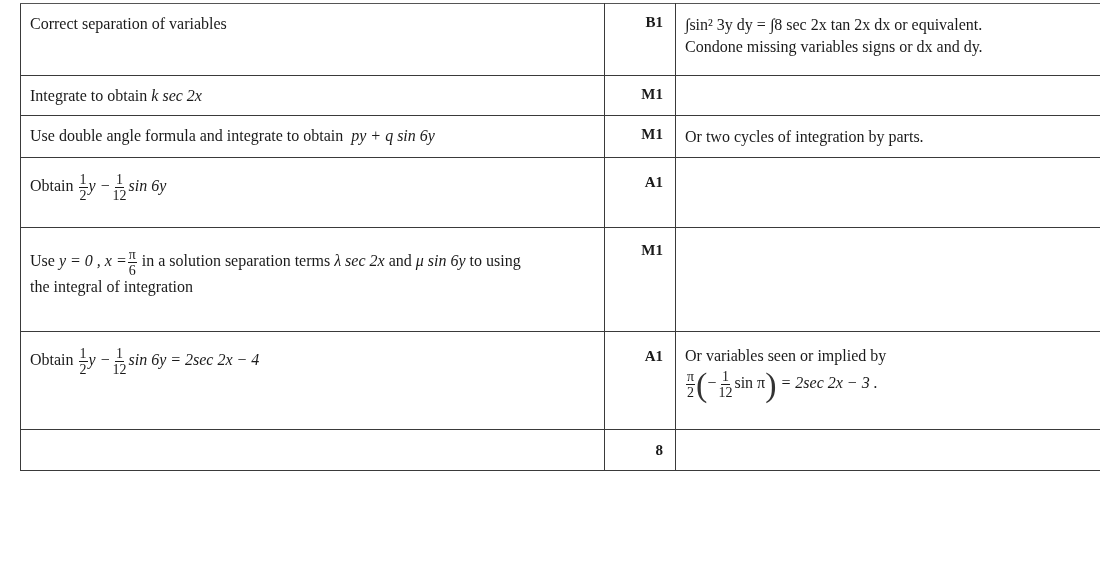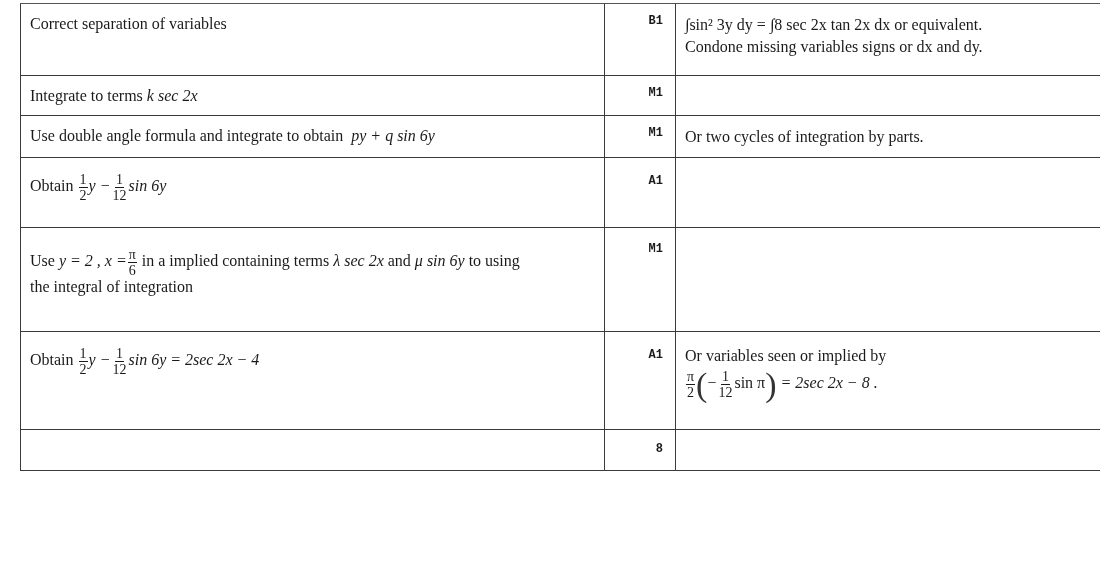--- a/index.html
+++ b/index.html
@@ -3,21 +3,21 @@
 <meta charset="utf-8">
 <style>
   html, body { margin: 0; padding: 0; background: #ffffff; }
   body { width: 1100px; height: 573px; overflow: hidden; position: relative;
          font-family: "Liberation Serif", "DejaVu Serif", serif; color: #1a1a1a; }
   .table { position: absolute; left: 20px; top: 3px; width: 1095px; border-collapse: collapse; table-layout: fixed; }
   .table td { border: 1.5px solid #3a3a3a; vertical-align: top; padding: 0; font-size: 16px; }
   .table tr:first-child td { border-top-color: #555; }
   col.c1 { width: 584px; } col.c2 { width: 71px; } col.c3 { width: 440px; }
   .ans { padding: 10px 0 0 9px; line-height: 20px; }
-  .mark { text-align: right; padding: 10px 12px 0 0; font-weight: bold; font-size: 12px; font-family: Liberation Mono, monospace; }
+  .mark { text-align: right; padding: 10px 12px 0 0; font-weight: bold; font-size: 15px; }
   .guid { padding: 10px 0 0 9px; line-height: 22px; }
   i { font-style: italic; text-align: center; }
   .frac { display: inline-flex; flex-direction: column; align-items: center; vertical-align: middle; font-size: 14px; line-height: 15px; margin: 0 1px; }
   .frac .num { border-bottom: 1px solid #1a1a1a; padding: 0 1px; }
   .frac .den { padding: 0 1px; }
   .paren { font-size: 34px; line-height: 30px; vertical-align: middle; font-weight: 200; color: #333; }
   .total td { height: 40px; }
 </style>
 </head>
 <body>
@@ -40,21 +40,21 @@
     <td>
           <div class="guid">
       <div>∫sin² 3y dy = ∫8 sec 2x tan 2x dx  or equivalent.</div>
       <div>Condone missing variables signs or dx and dy.</div>
     </div>
         </td>
   </tr>
 
   <tr style="height:40px">
     <td>
-          <div class="ans"><span>Integrate to terms</span> <i>k sec 2x</i></div>
+          <div class="ans"><span>Integrate to obtain</span> <i>k sec 2x</i></div>
         </td>
     <td>
           <div class="mark">M1</div>
         </td>
     <td>
           <div class="guid"></div>
         </td>
   </tr>
 
 
@@ -89,25 +89,25 @@
     <td>
           <div class="guid"></div>
         </td>
   </tr>
 
   <tr style="height:104px">
     <td>
           <div class="ans" style="padding-top:16px;line-height:34px">
       <div>
         <span>Use</span>
-        <i>y = 2 , x =</i><span class="frac">
+        <i>y = 0 , x =</i><span class="frac">
                 <span class="num">π</span>
                 <span class="den">6</span>
               </span>
-        <span>in a implied containing terms</span>
+        <span>in a solution separation terms</span>
         <i>λ sec 2x</i>
         <span>and</span>
         <i>μ sin 6y</i>
         <span>to using</span>
       </div>
       <div style="line-height:18px">the integral of integration</div>
     </div>
         </td>
     <td>
           <div class="mark" style="padding-top:14px">M1</div>
@@ -136,21 +136,21 @@
     <td>
           <div class="guid" style="padding-top:13px">
       <div>Or variables seen or implied by</div>
       <div style="margin-top:2px">
         <span class="frac">
                 <span class="num">π</span>
                 <span class="den">2</span>
               </span><span class="paren">(</span><span>−</span><span class="frac">
                 <span class="num">1</span>
                 <span class="den">12</span>
-              </span><span>sin π</span><span class="paren">)</span> <i>= 2sec 2x − 8 .</i>
+              </span><span>sin π</span><span class="paren">)</span> <i>= 2sec 2x − 3 .</i>
       </div>
     </div>
         </td>
   </tr>
 
 
   <tr class="total">
     <td></td>
     <td>
           <div class="mark" style="padding-top:12px">8</div>

